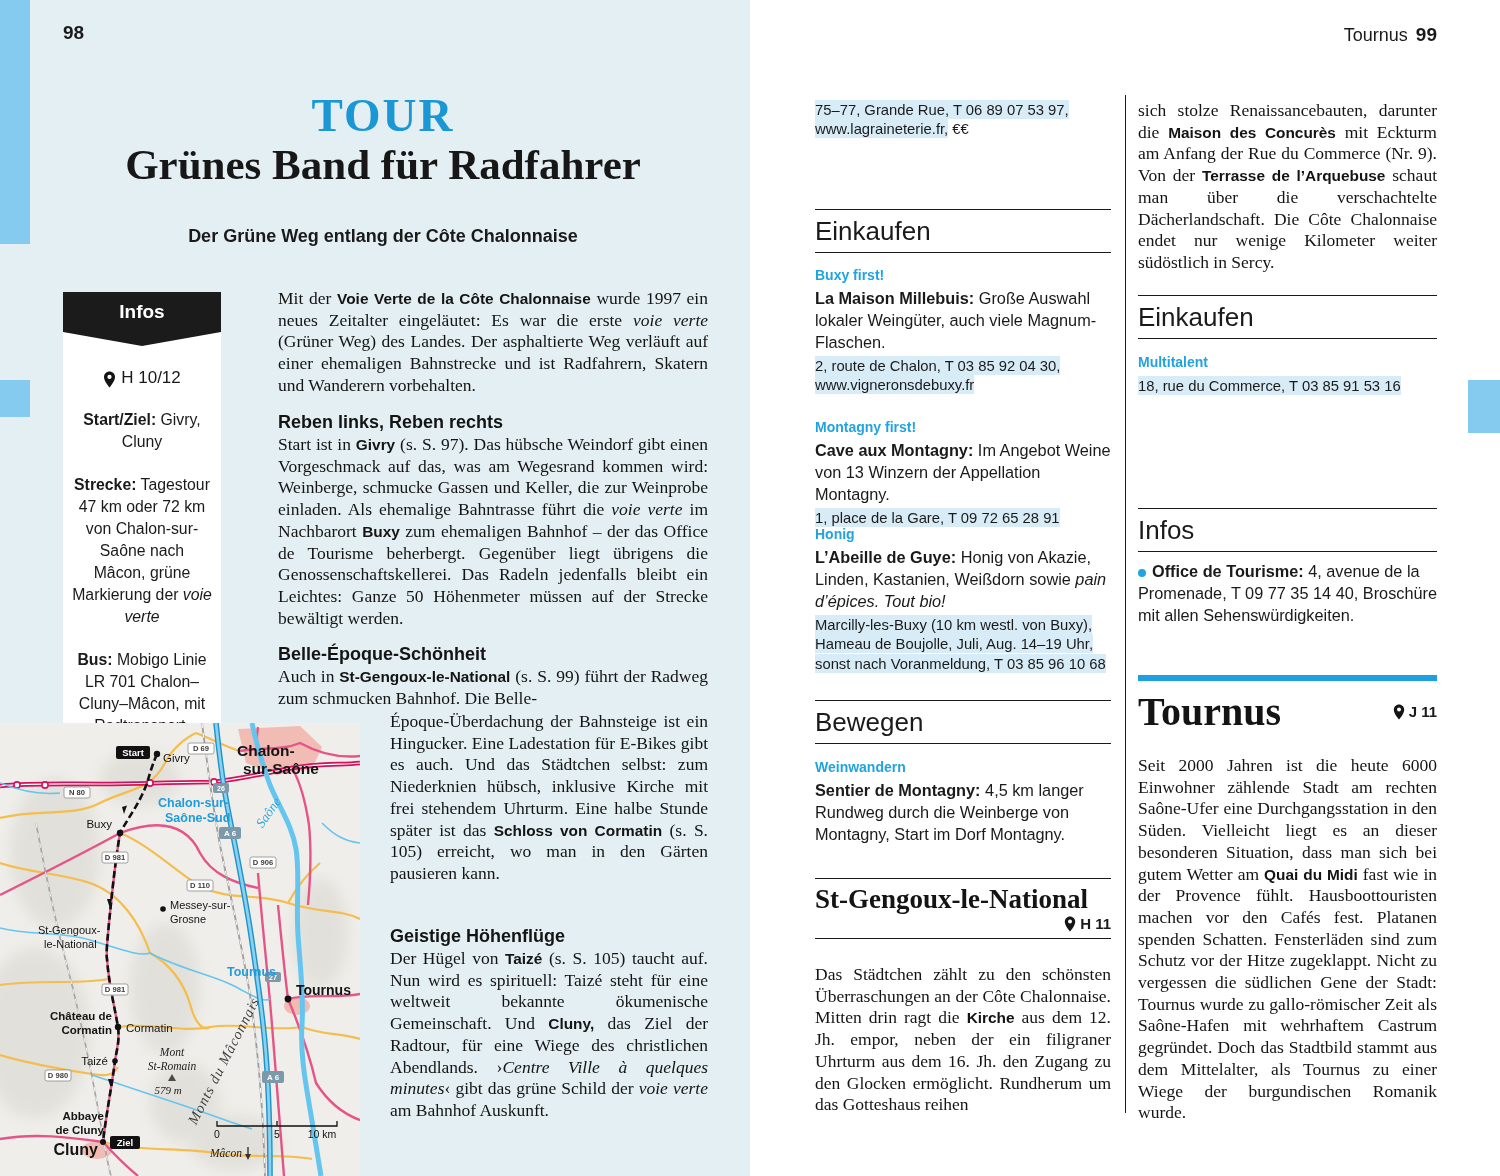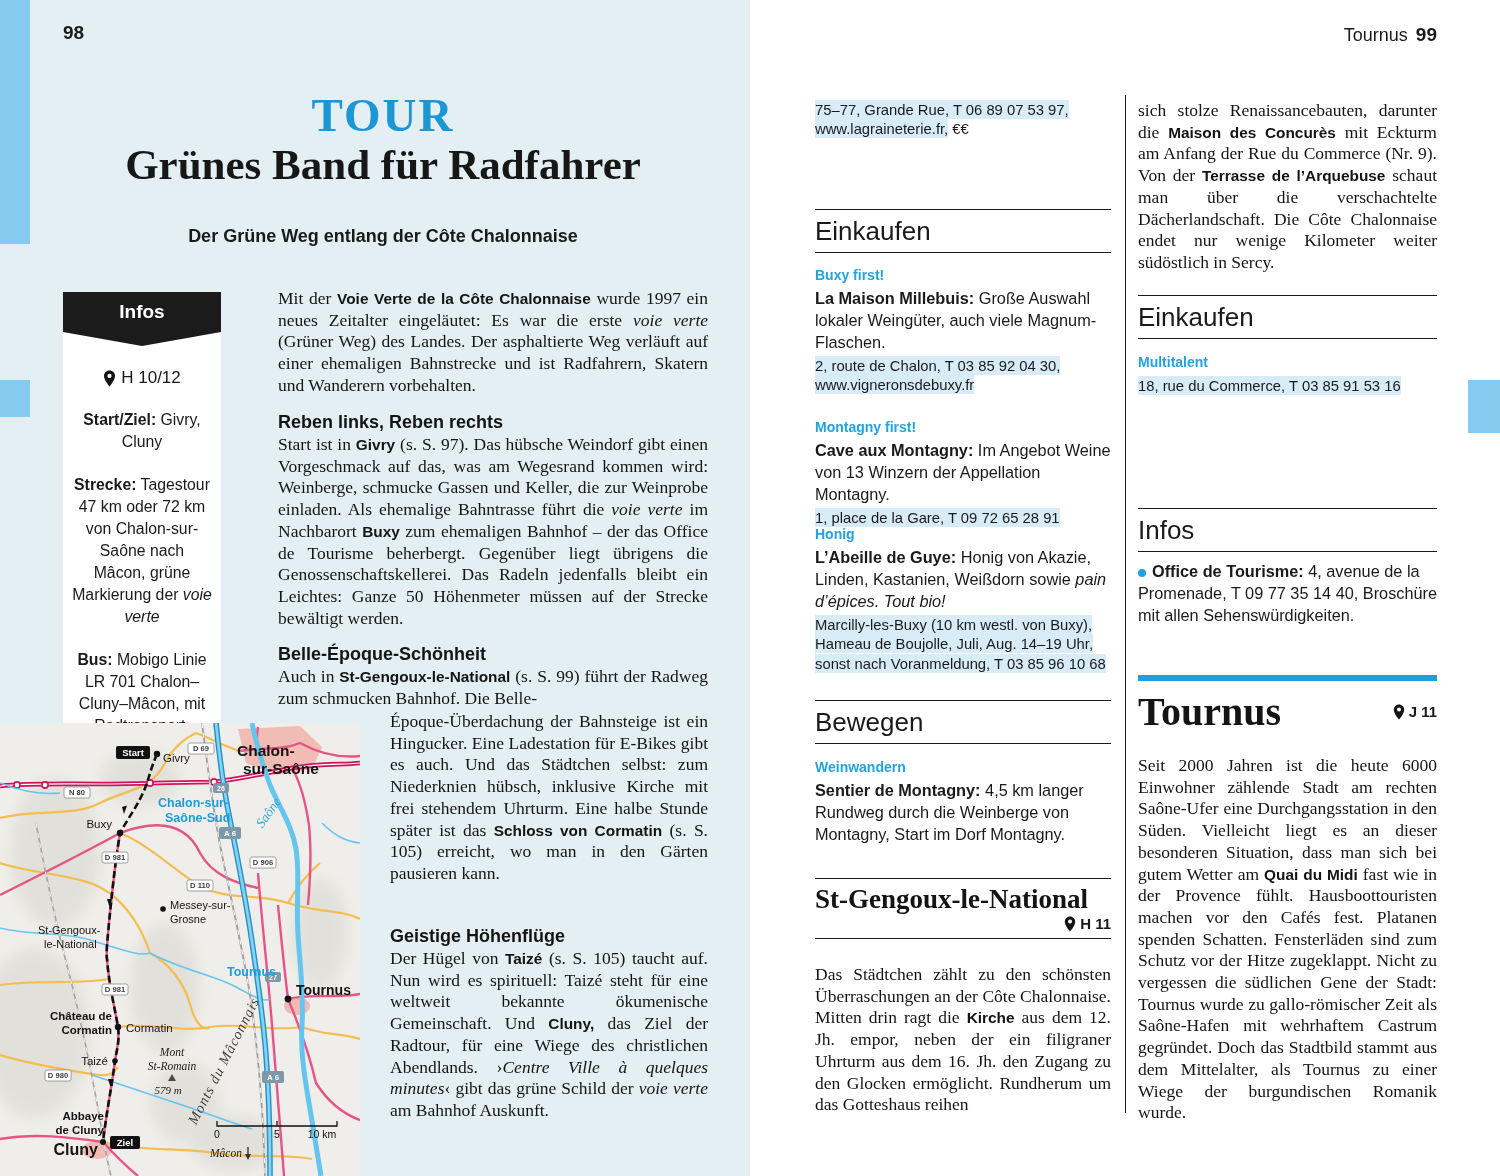--- a/index.html
+++ b/index.html
@@ -28,21 +28,21 @@
   .big-title{left:16px;top:140px;width:734px;text-align:center;font-family:"Liberation Serif",serif;
           font-weight:700;font-size:43px;color:#171717;}
   .subtitle{left:16px;top:226px;width:734px;text-align:center;font-weight:700;font-size:18px;}
 
   
   .infos-box{left:63px;top:292px;width:158px;background:#fff;text-align:center;padding-bottom:18px;}
   .infos-header{position:relative;background:#1b1b1b;height:40px;line-height:40px;color:#fff;
           font-weight:700;font-size:19px;}
   .infos-header::after{content:"";position:absolute;left:0;top:40px;width:0;height:0;
           border-left:79px solid transparent;border-right:79px solid transparent;border-top:14px solid #1b1b1b;}
-  .infos-grid{margin-top:36px;font-size:17px;display:flex;justify-content:center;align-items:center;gap:5px;}
+  .infos-grid{margin-top:36px;font-size:17px;display:flex;justify-content:center;align-items:flex-end;gap:5px;}
   .infos-item{margin-top:21px;font-size:15.8px;line-height:22px;padding:0 9px;}
 
   
   .lp-para1{left:278px;top:288px;width:430px;}
   .lp-h1{left:278px;top:412px;}
   .lp-para2{left:278px;top:434px;width:430px;}
   .lp-h2{left:278px;top:644px;}
   .lp-para3a{left:278px;top:666px;width:430px;}
   .lp-para3b{left:390px;top:711px;width:318px;}
   .lp-h3{left:390px;top:926px;}

